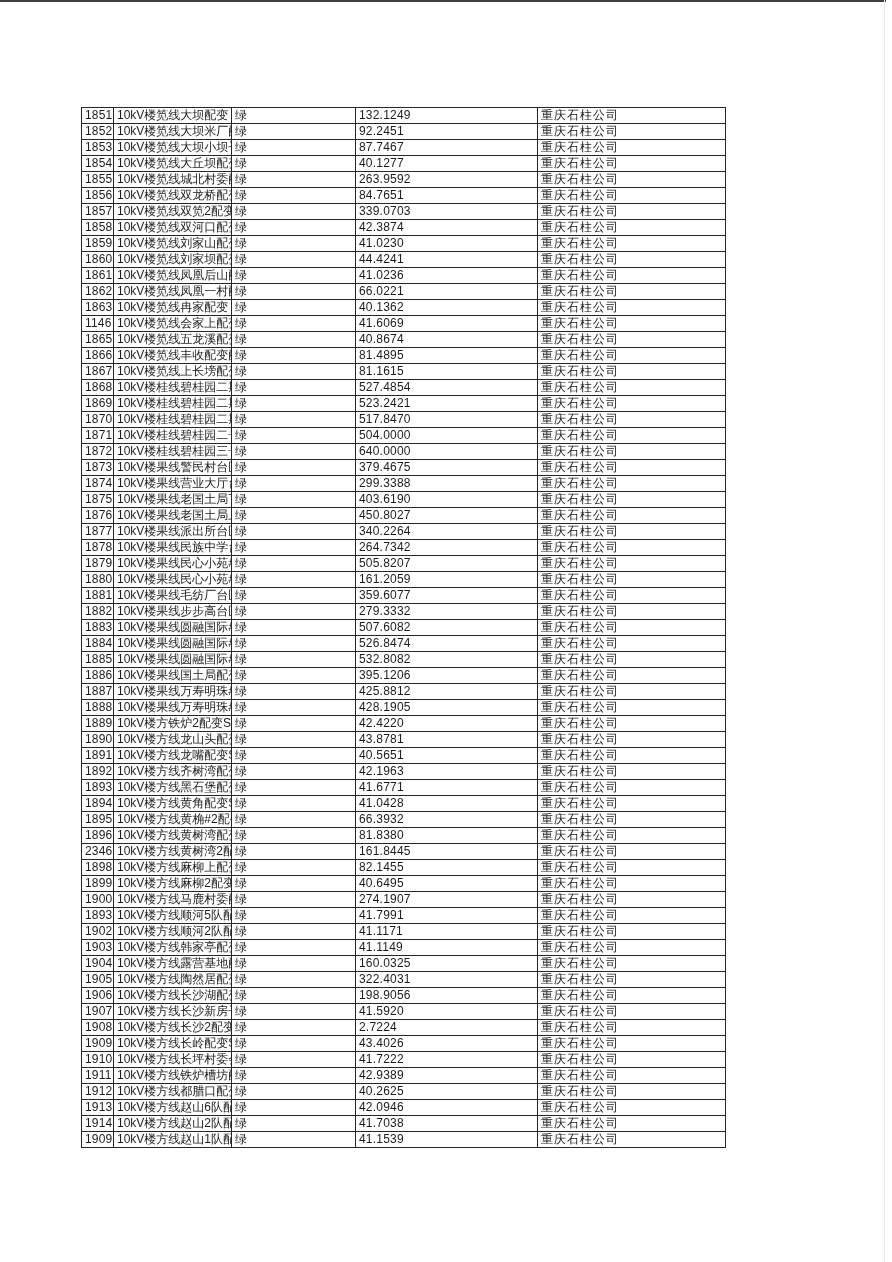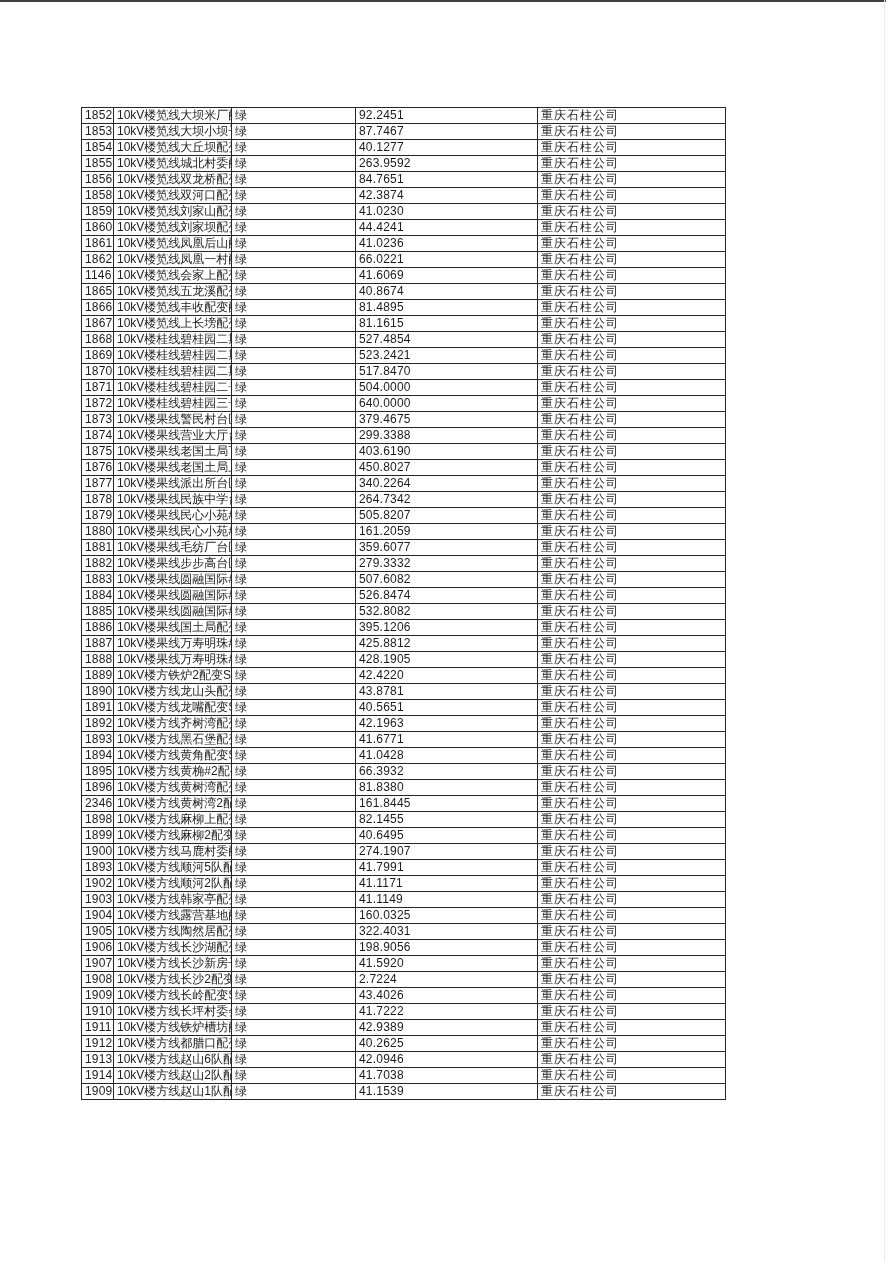--- a/index.html
+++ b/index.html
@@ -39,20 +39,27 @@
 <table class="grid">
   <colgroup>
     <col style="width:32px">
     <col style="width:118px">
     <col style="width:124px">
     <col style="width:182px">
     <col style="width:188px">
   </colgroup>
   <tbody>
       <tr>
+    <td class="c-id">1851</td>
+    <td class="c-name">10kV楼笕线大坝配变</td>
+    <td class="c-status">绿</td>
+    <td class="c-value">132.1249</td>
+    <td class="c-company">重庆石柱公司</td>
+  </tr>
+      <tr>
     <td class="c-id">1852</td>
     <td class="c-name">10kV楼笕线大坝米厂配变</td>
     <td class="c-status">绿</td>
     <td class="c-value">92.2451</td>
     <td class="c-company">重庆石柱公司</td>
   </tr>
       <tr>
     <td class="c-id">1853</td>
     <td class="c-name">10kV楼笕线大坝小坝子配</td>
     <td class="c-status">绿</td>
@@ -74,20 +81,27 @@
     <td class="c-company">重庆石柱公司</td>
   </tr>
       <tr>
     <td class="c-id">1856</td>
     <td class="c-name">10kV楼笕线双龙桥配变</td>
     <td class="c-status">绿</td>
     <td class="c-value">84.7651</td>
     <td class="c-company">重庆石柱公司</td>
   </tr>
       <tr>
+    <td class="c-id">1857</td>
+    <td class="c-name">10kV楼笕线双笕2配变</td>
+    <td class="c-status">绿</td>
+    <td class="c-value">339.0703</td>
+    <td class="c-company">重庆石柱公司</td>
+  </tr>
+      <tr>
     <td class="c-id">1858</td>
     <td class="c-name">10kV楼笕线双河口配变</td>
     <td class="c-status">绿</td>
     <td class="c-value">42.3874</td>
     <td class="c-company">重庆石柱公司</td>
   </tr>
       <tr>
     <td class="c-id">1859</td>
     <td class="c-name">10kV楼笕线刘家山配变</td>
     <td class="c-status">绿</td>
@@ -106,20 +120,27 @@
     <td class="c-name">10kV楼笕线凤凰后山配变</td>
     <td class="c-status">绿</td>
     <td class="c-value">41.0236</td>
     <td class="c-company">重庆石柱公司</td>
   </tr>
       <tr>
     <td class="c-id">1862</td>
     <td class="c-name">10kV楼笕线凤凰一村配变</td>
     <td class="c-status">绿</td>
     <td class="c-value">66.0221</td>
+    <td class="c-company">重庆石柱公司</td>
+  </tr>
+      <tr>
+    <td class="c-id">1863</td>
+    <td class="c-name">10kV楼笕线冉家配变</td>
+    <td class="c-status">绿</td>
+    <td class="c-value">40.1362</td>
     <td class="c-company">重庆石柱公司</td>
   </tr>
       <tr>
     <td class="c-id">1146</td>
     <td class="c-name">10kV楼笕线会家上配变</td>
     <td class="c-status">绿</td>
     <td class="c-value">41.6069</td>
     <td class="c-company">重庆石柱公司</td>
   </tr>
       <tr>

